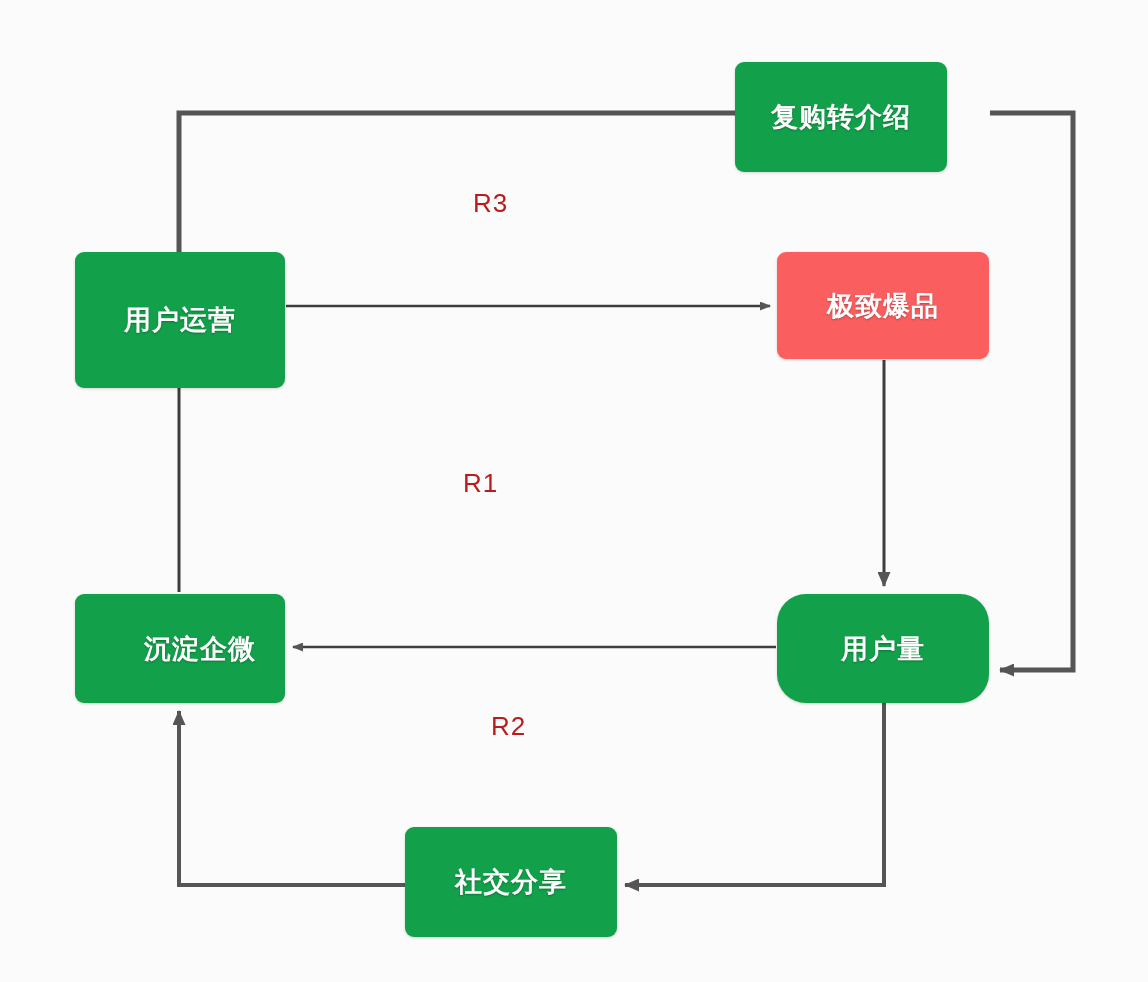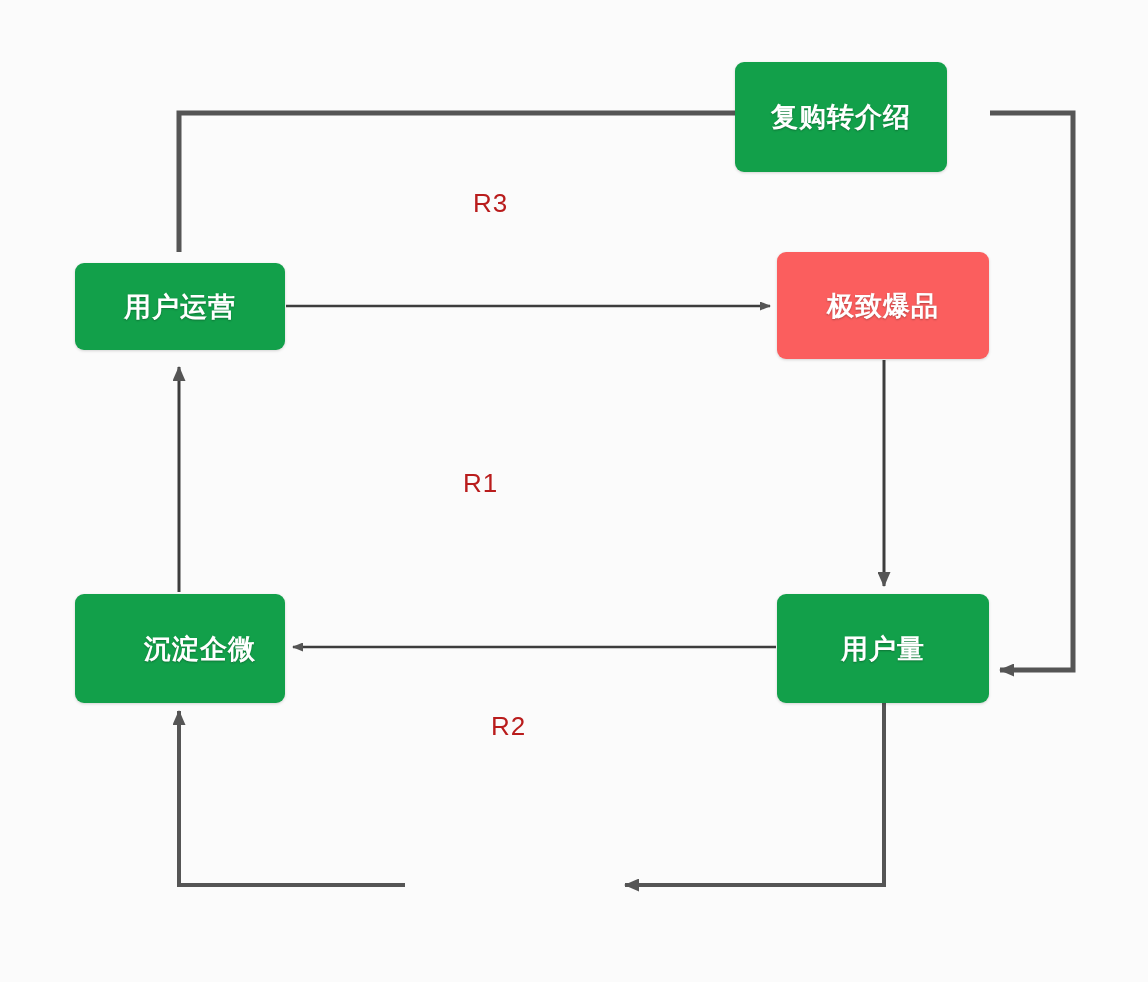--- a/index.html
+++ b/index.html
@@ -82,34 +82,37 @@
 
     <path d="M884,703 L884,885 L625,885" stroke="#555555" stroke-width="4" fill="none" stroke-linecap="butt" stroke-linejoin="miter" marker-end="url(#arrow-thick)"></path>
 
     <path d="M405,885 L179,885 L179,711" stroke="#555555" stroke-width="4" fill="none" stroke-linecap="butt" stroke-linejoin="miter" marker-end="url(#arrow-thick)"></path>
   </svg>
 
   <div class="node node-green" style="left:735px; top:62px; width:212px; height:110px;">
     <span>复购转介绍</span>
   </div>
 
-  <div class="node node-green" style="left:75px; top:263px; width:210px; height:87px;">
+  <div class="node node-green" style="left:75px; top:252px; width:210px; height:136px;">
     <span>用户运营</span>
   </div>
 
   <div class="node node-red" style="left:777px; top:252px; width:212px; height:107px;">
     <span>极致爆品</span>
   </div>
 
   <div class="node node-green" style="left:75px; top:594px; width:210px; height:109px;padding-left:40px;">
     <span>沉淀企微</span>
   </div>
 
-  <div class="node node-green" style="left:777px; top:594px; width:212px; height:109px;">
+  <div class="node node-green" style="left:777px; top:594px; width:212px; height:109px;border-radius:29px;">
     <span>用户量</span>
   </div>
 
+  <div class="node node-green" style="left:405px; top:827px; width:212px; height:110px;">
+    <span>社交分享</span>
+  </div>
 
   <div class="edge-label" style="left:473px; top:188px;">R3</div>
   <div class="edge-label" style="left:463px; top:468px;">R1</div>
   <div class="edge-label" style="left:491px; top:711px;text-align:right;">R2</div>
 
 </div>
 
 </body></html>

